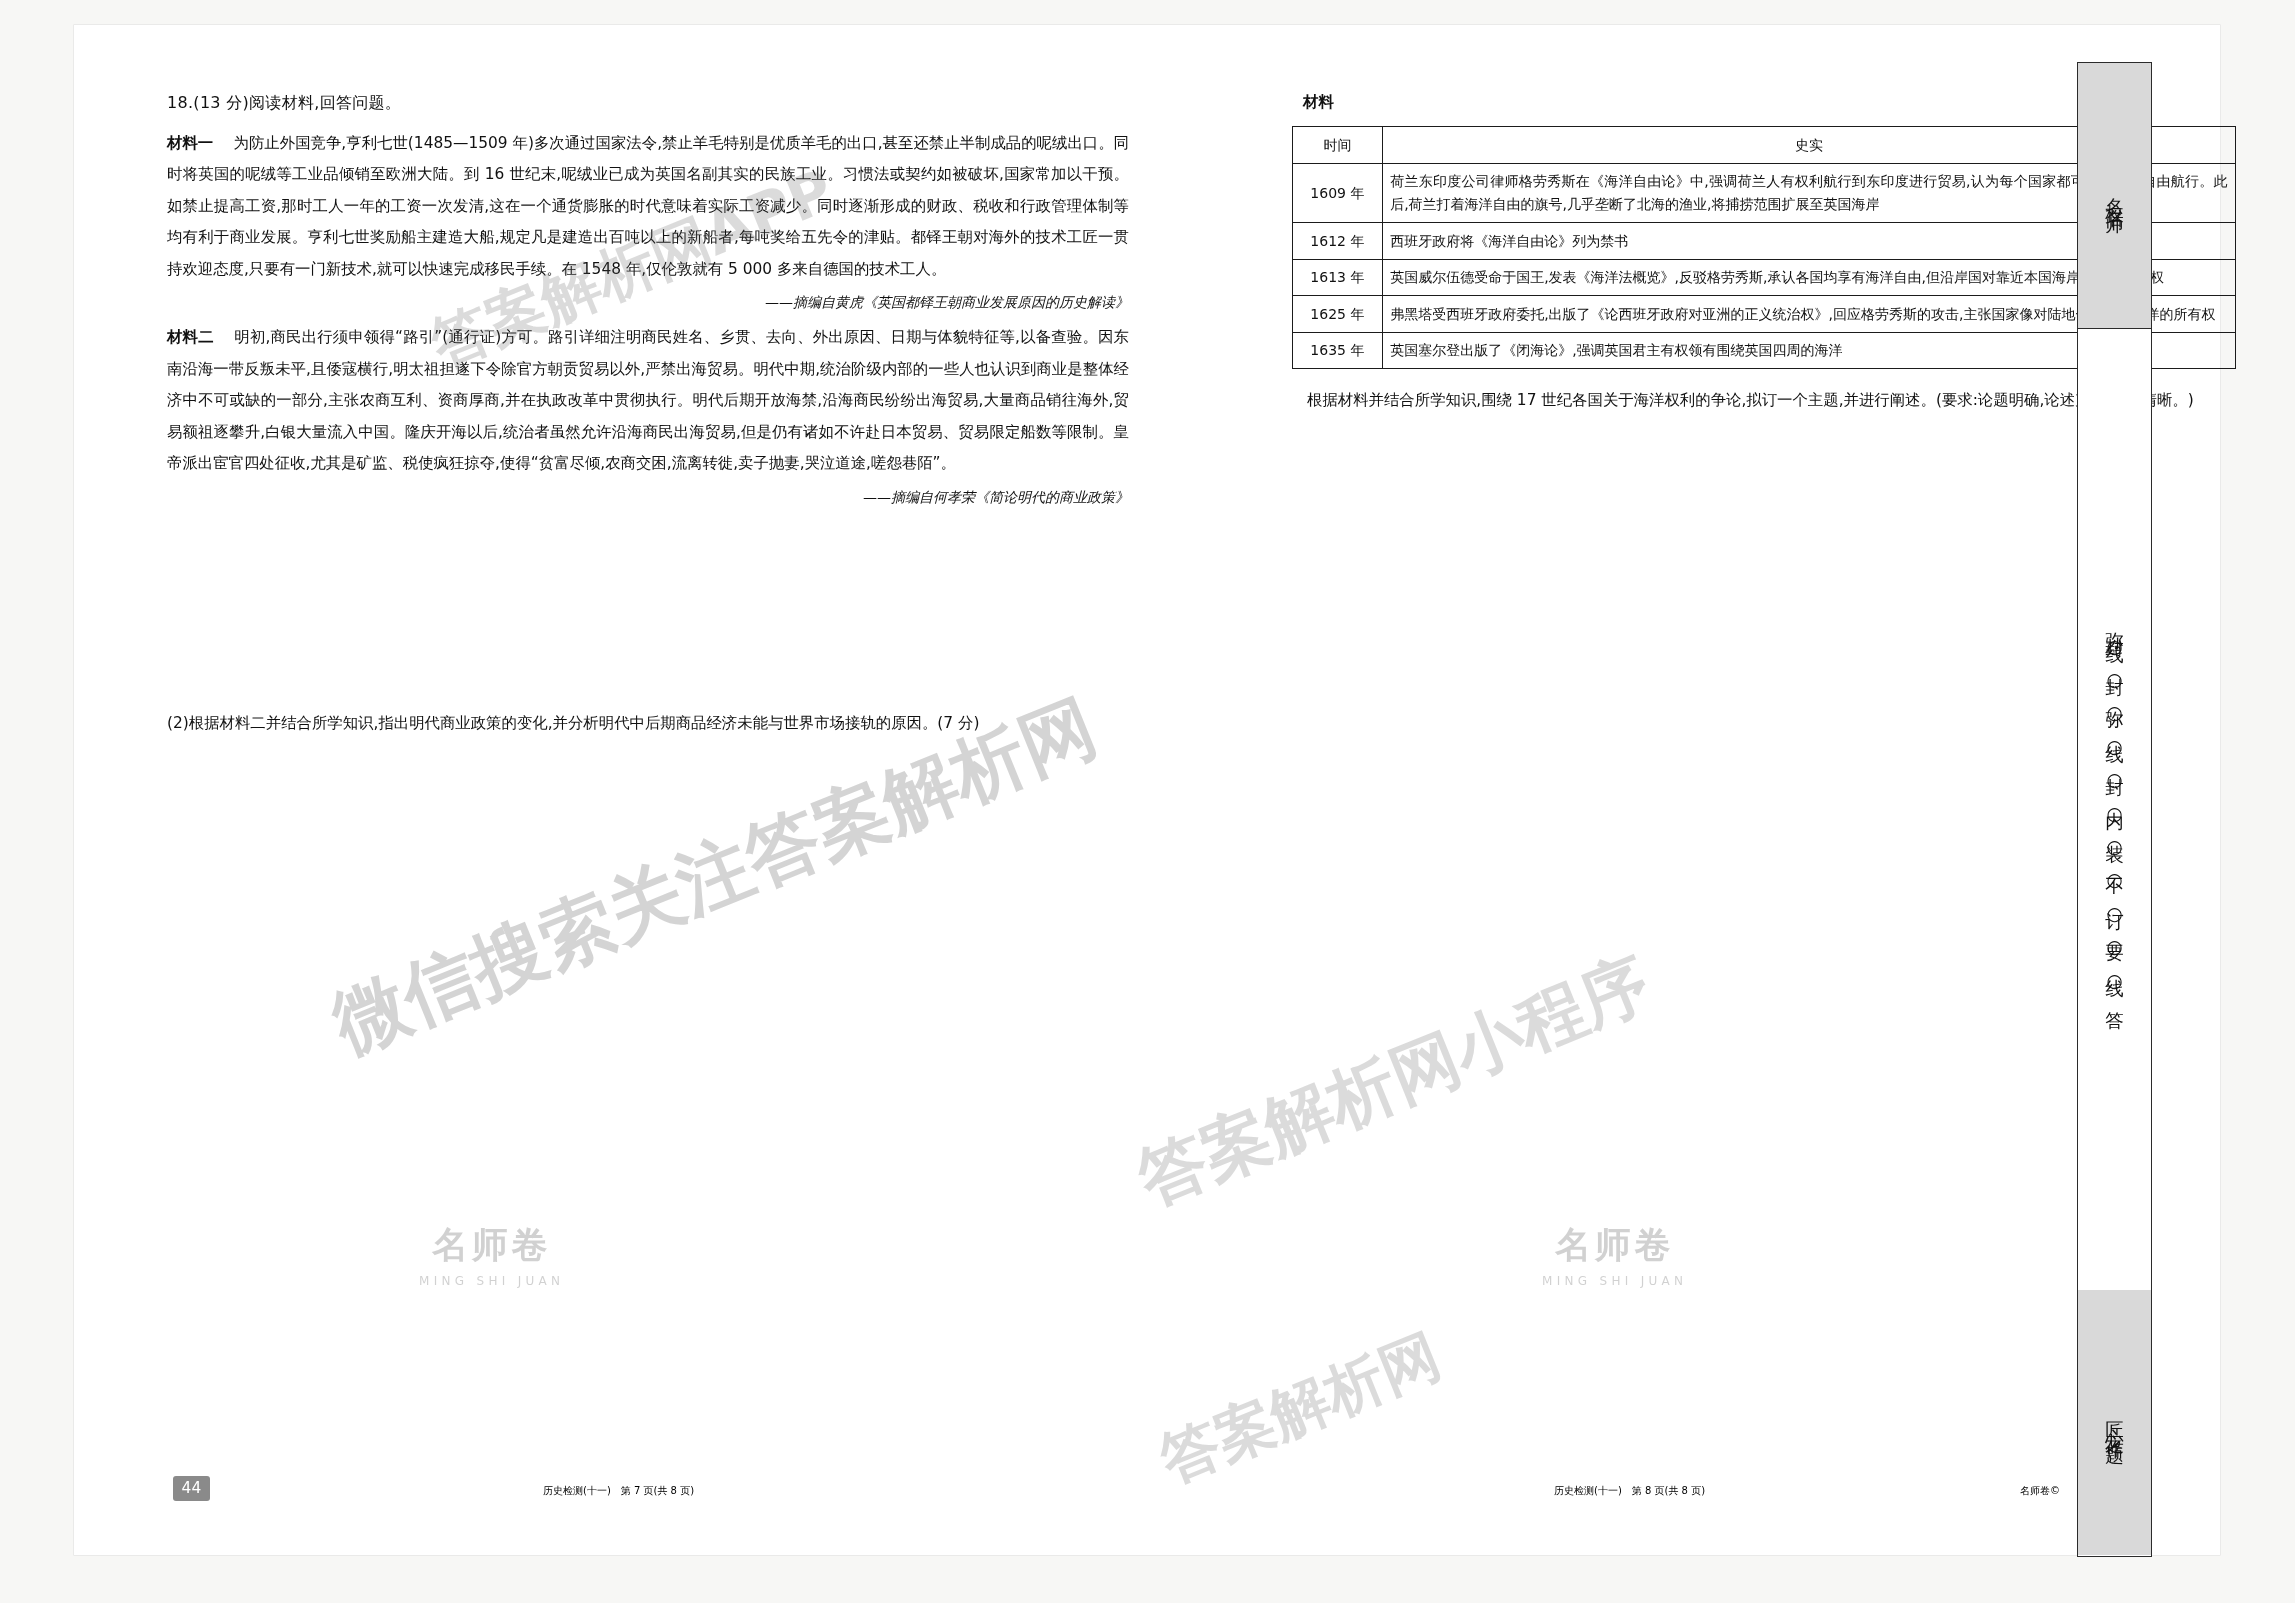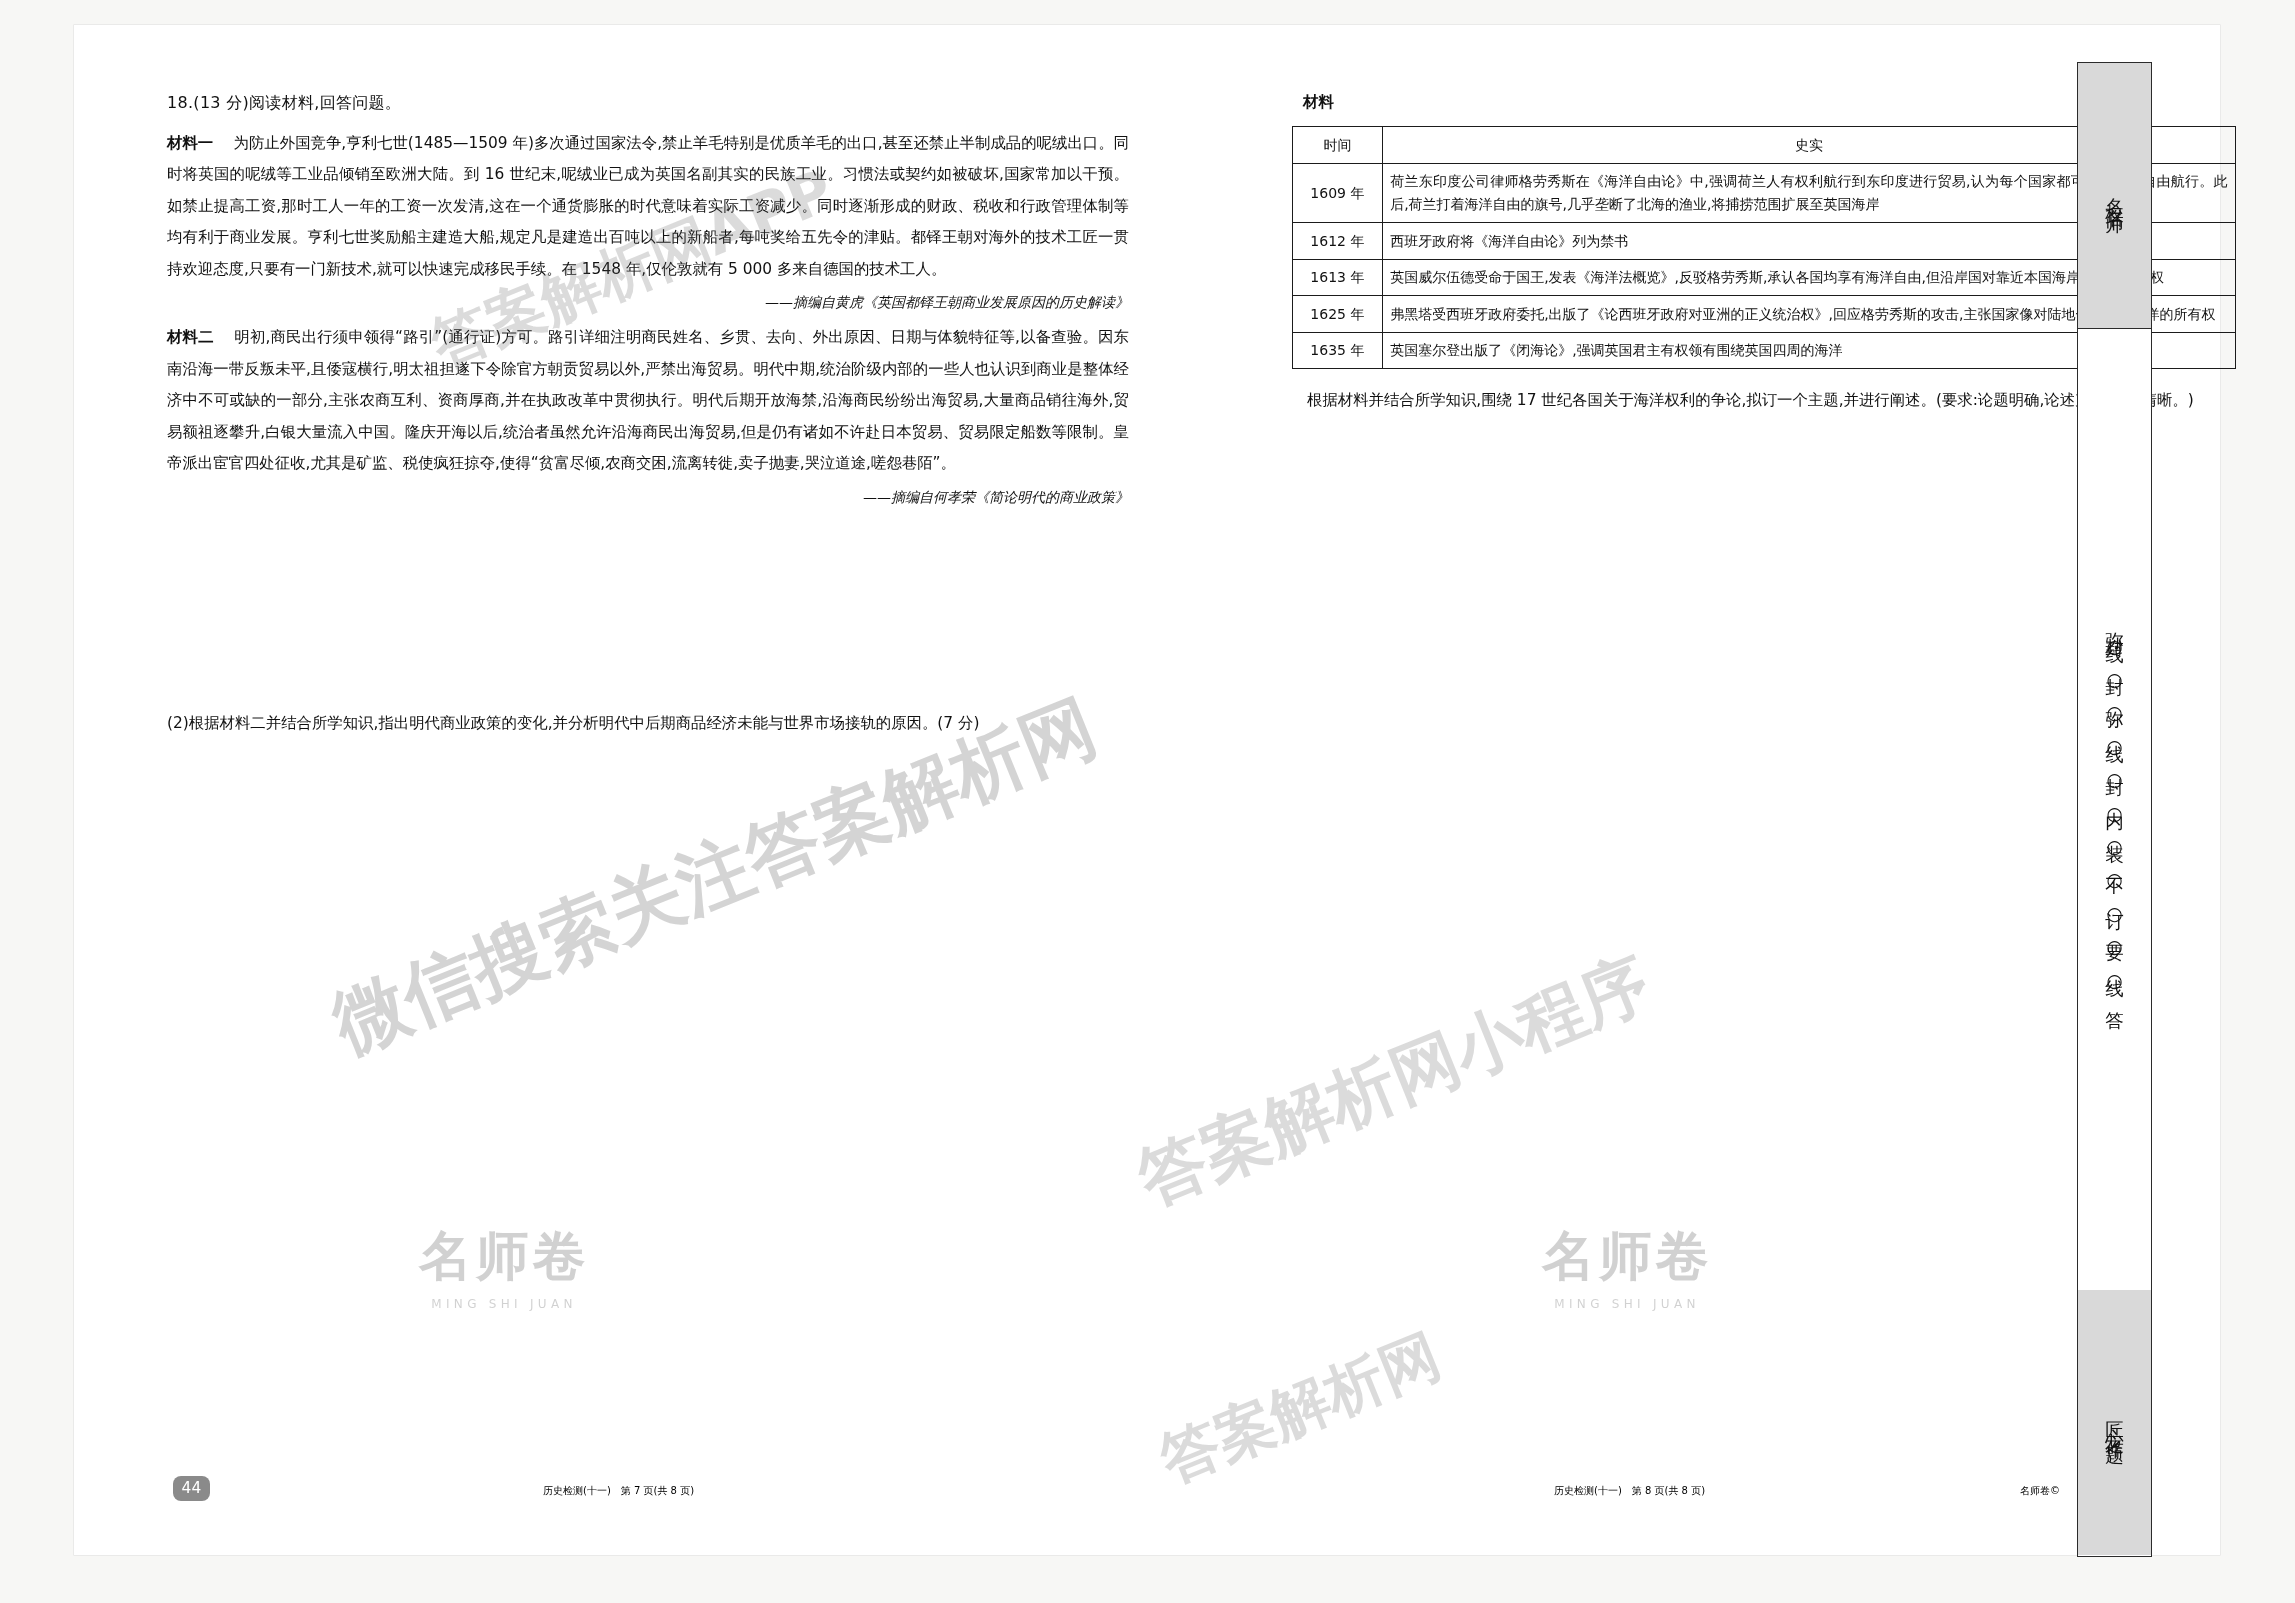--- a/index.html
+++ b/index.html
@@ -71,41 +71,41 @@
     writing-mode:vertical-rl;text-orientation:upright;
     font-size:18.5px;letter-spacing:6.2px;color:#111;
   }
   .strip .seg.shaded{background:#d9d9d9;}
   .seg1{top:0;height:265px;}
   .seg2{top:265px;height:962px;border-top:1.2px solid #2b2b2b;border-bottom:1.2px solid #2b2b2b;}
   .seg3{top:1227px;height:265px;}
   .pagebox{
     position:absolute;left:99px;bottom:54px;
     background:#8a8a8a;color:#fff;font-size:15.4px;
-    padding:3.7px 8.6px;border-radius:8px;
+    padding:3.7px 8.6px;border-radius:3px;
   }
   .f-left{position:absolute;left:469px;bottom:57px;}
   .f-right{position:absolute;left:1480px;bottom:57px;}
   .f-brand{position:absolute;right:160px;bottom:57px;}
 
   
   .wm{
     position:absolute;color:rgba(90,90,90,.22);
     font-weight:bold;white-space:nowrap;pointer-events:none;
     font-family:"DejaVu Sans","Liberation Sans",sans-serif;
   }
   .wm-a{left:345px;top:204px;font-size:59px;transform:rotate(-22deg);}
   .wm-b{left:234px;top:802px;font-size:74px;transform:rotate(-22deg);color:rgba(90,90,90,.26);}
   .wm-c{left:1048px;top:1011px;font-size:68px;transform:rotate(-22deg);}
   .wm-d{left:1079px;top:1344px;font-size:59px;transform:rotate(-22deg);}
   .wm-logo{
     position:absolute;pointer-events:none;opacity:.30;
     text-align:center;color:#6b6b6b;
   }
-  .wm-logo .big{font-size:53px;font-weight:bold;letter-spacing:3.7px;}
+  .wm-logo .big{font-size:36px;font-weight:bold;letter-spacing:3.7px;}
   .wm-logo .small{font-size:12px;letter-spacing:4.3px;margin-top:3.7px;}
   .logo1{left:345px;top:1196px;}
   .logo2{left:1468px;top:1196px;}
 </style>
 </head>
 <body>
 
 <div class="page">
   <div class="sheet">
 

